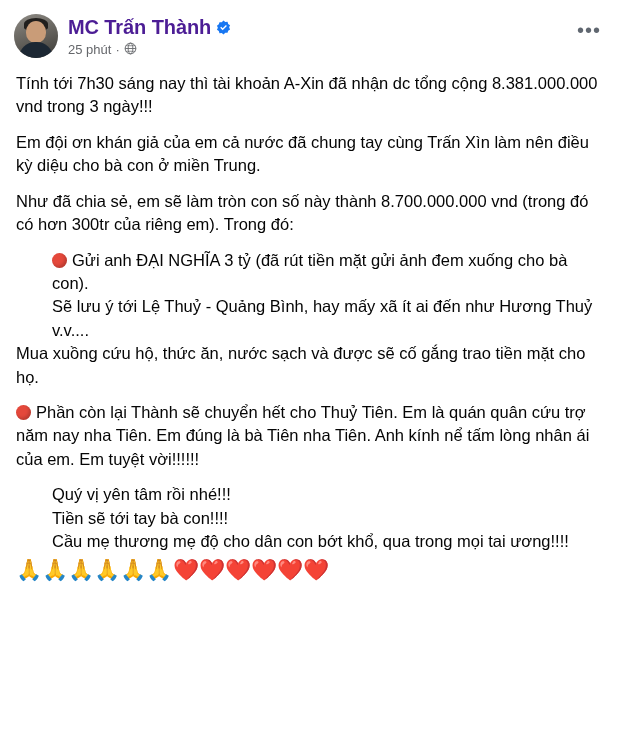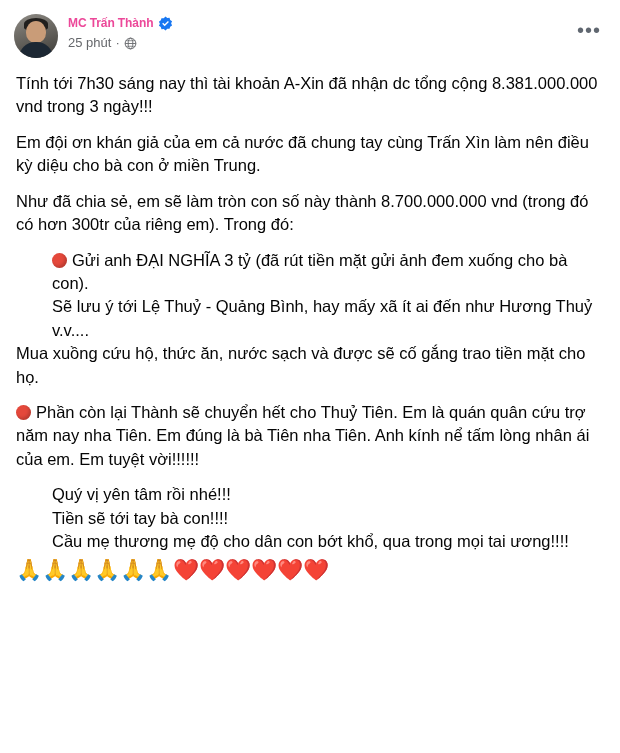--- a/index.html
+++ b/index.html
@@ -72,35 +72,35 @@
     padding-left: 10px;
     min-width: 0;
   }
   .name-row {
     display: flex;
     align-items: center;
     line-height: 1.1;
     padding-top: 2px;
   }
   .author-name {
-    font-size: 12px;
+    font-size: 20px;
     font-weight: bold;
-    color: #ec4899;
+    color: #4c1d95;
     letter-spacing: -0.1px;
   }
   .verified-icon {
     margin-left: 5px;
     width: 15px;
     height: 15px;
     display: inline-block;
     flex: 0 0 15px;
   }
   .meta-row {
     display: flex;
-    align-items: flex-end;
+    align-items: flex-start;
     margin-top: 4px;
     color: #65676b;
     font-size: 13px;
   }
   .meta-sep {
     margin: 0 4px;
     color: #65676b;
     font-size: 13px;
   }
   .globe-icon {

